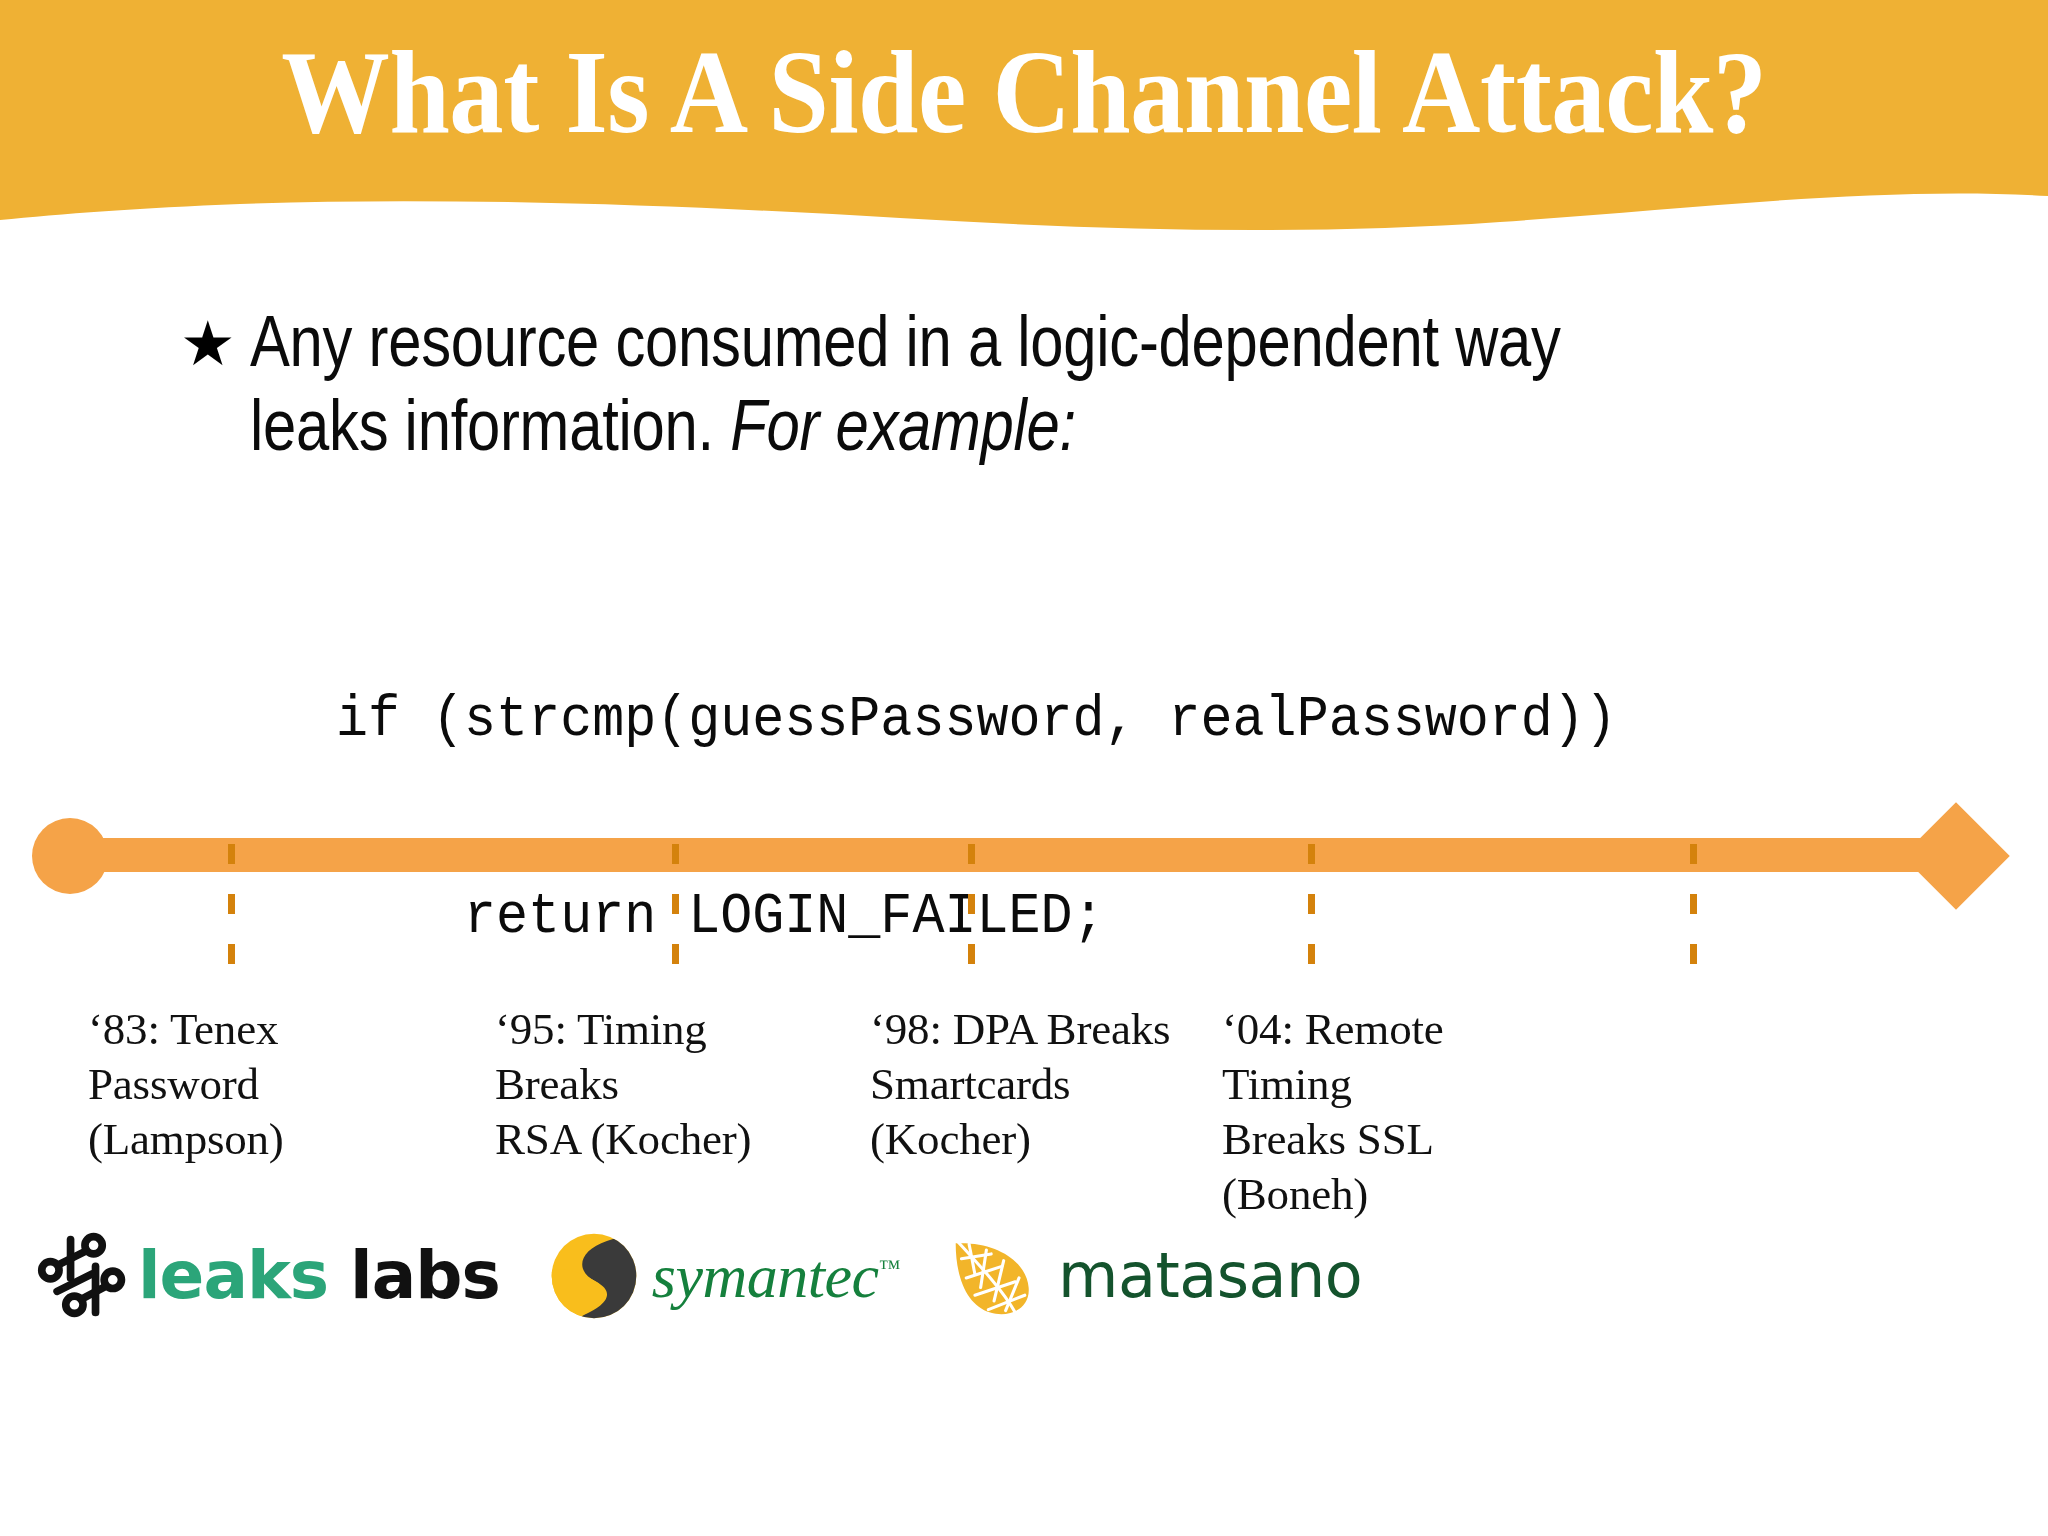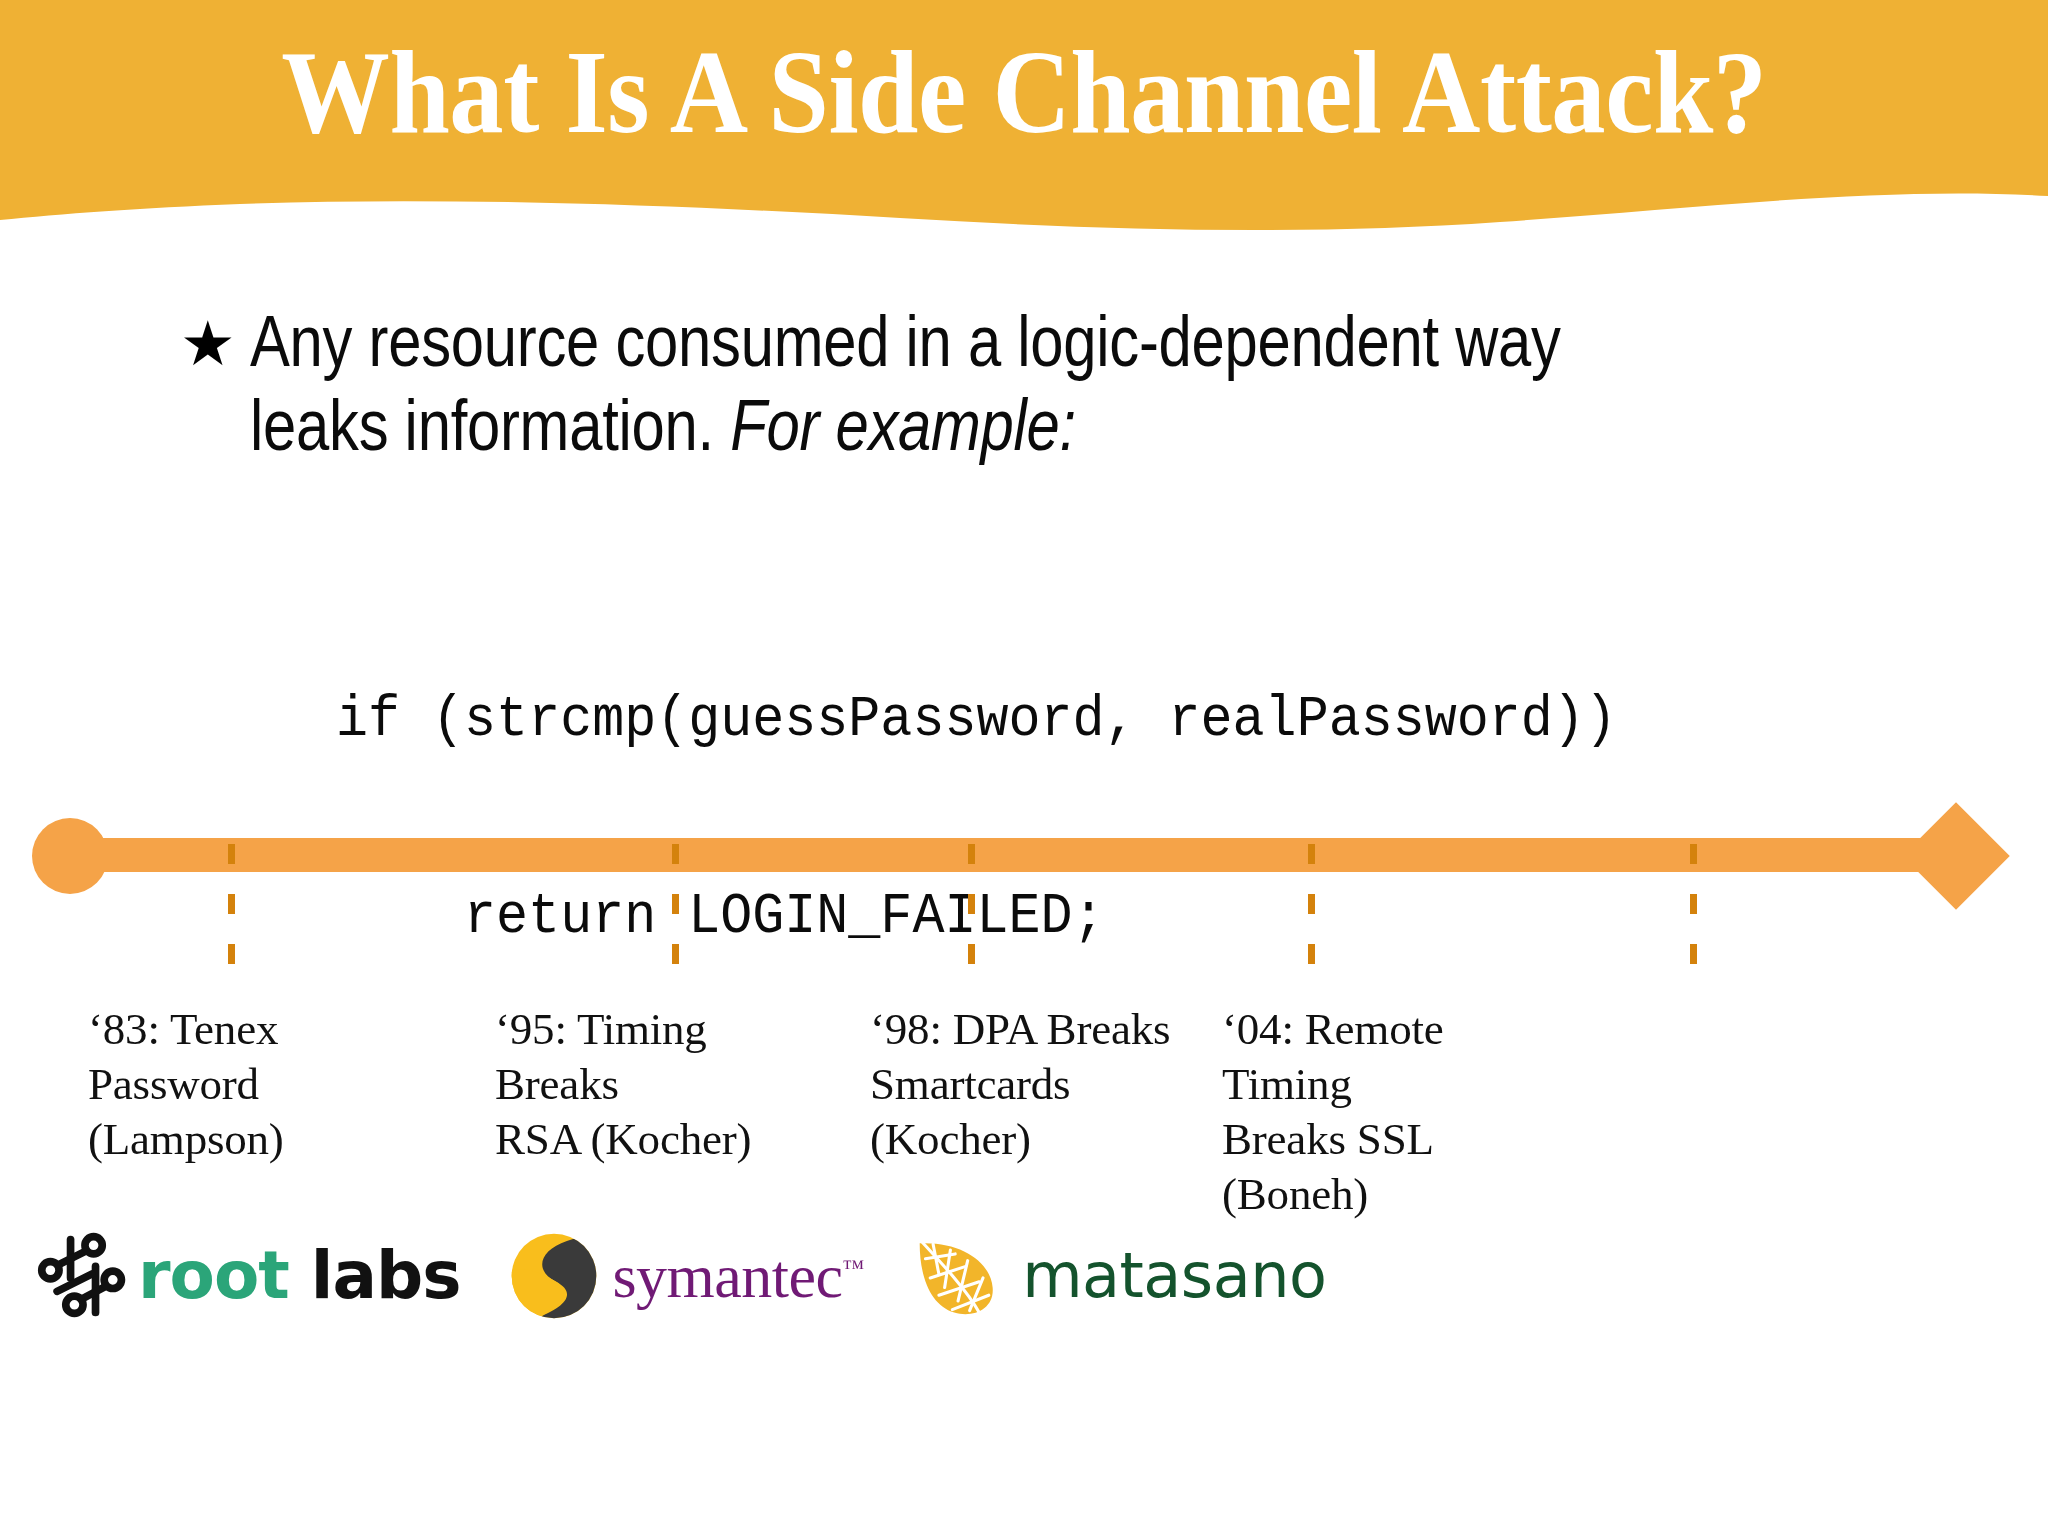--- a/index.html
+++ b/index.html
@@ -185,24 +185,25 @@
     margin-left: 6px;
     line-height: 1;
   }
   #logo-rootlabs .word-root { color: #2BA579; }
   #logo-rootlabs .word-labs { color: #111111; }
 
   
   #logo-symantec .wordmark {
     font-family: "Liberation Serif", serif;
     font-size: 62px;
-    color: #701a75;
+    color: #15803d;
     margin-left: 12px;
     line-height: 1;
     letter-spacing: -0.5px;
+    font-style: italic;
   }
   #logo-symantec .tm {
     font-size: 22px;
     vertical-align: super;
     letter-spacing: 0;
   }
 
   
   #logo-matasano .wordmark {
     font-family: "DejaVu Sans", sans-serif;
@@ -281,21 +282,21 @@
           <line x1="22" y1="66" x2="58" y2="48"></line>
           <line x1="44" y1="76" x2="78" y2="58"></line>
         </g>
         <g fill="#ffffff" stroke="#111111" stroke-width="8">
           <circle cx="15" cy="44" r="9"></circle>
           <circle cx="60" cy="18" r="9"></circle>
           <circle cx="80" cy="54" r="9"></circle>
           <circle cx="40" cy="80" r="9"></circle>
         </g>
       </svg>
-      <span class="wordmark"><span class="word-root">root</span><span class="word-labs"> labs</span></span>
+      <span class="wordmark"><span class="word-root">leaks</span><span class="word-labs"> labs</span></span>
     </div>
 
     <div class="logo" id="logo-symantec">
       <svg width="92" height="92" viewBox="0 0 100 100">
         <defs>
           <clipPath id="symclip">
               <circle cx="50" cy="50" r="46"></circle>
             </clipPath>
         </defs>
         <g clip-path="url(#symclip)">

